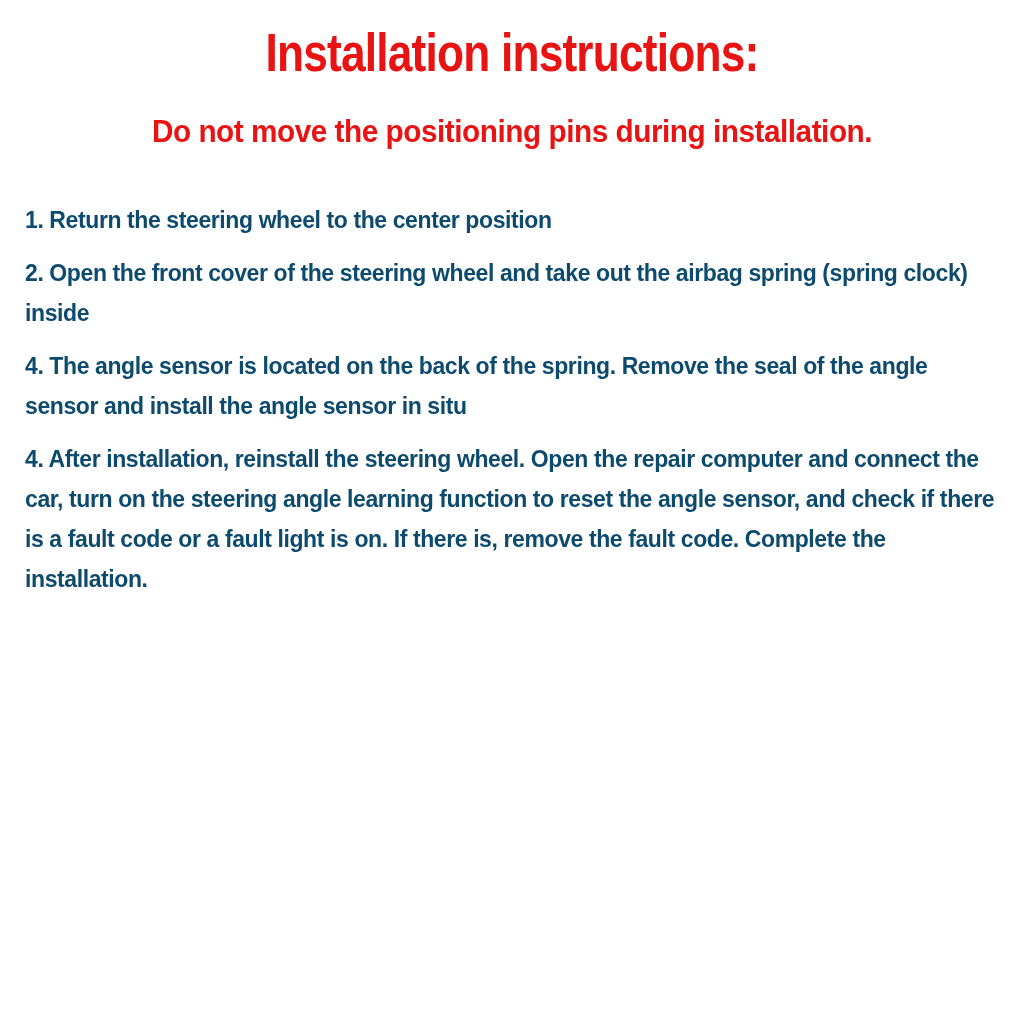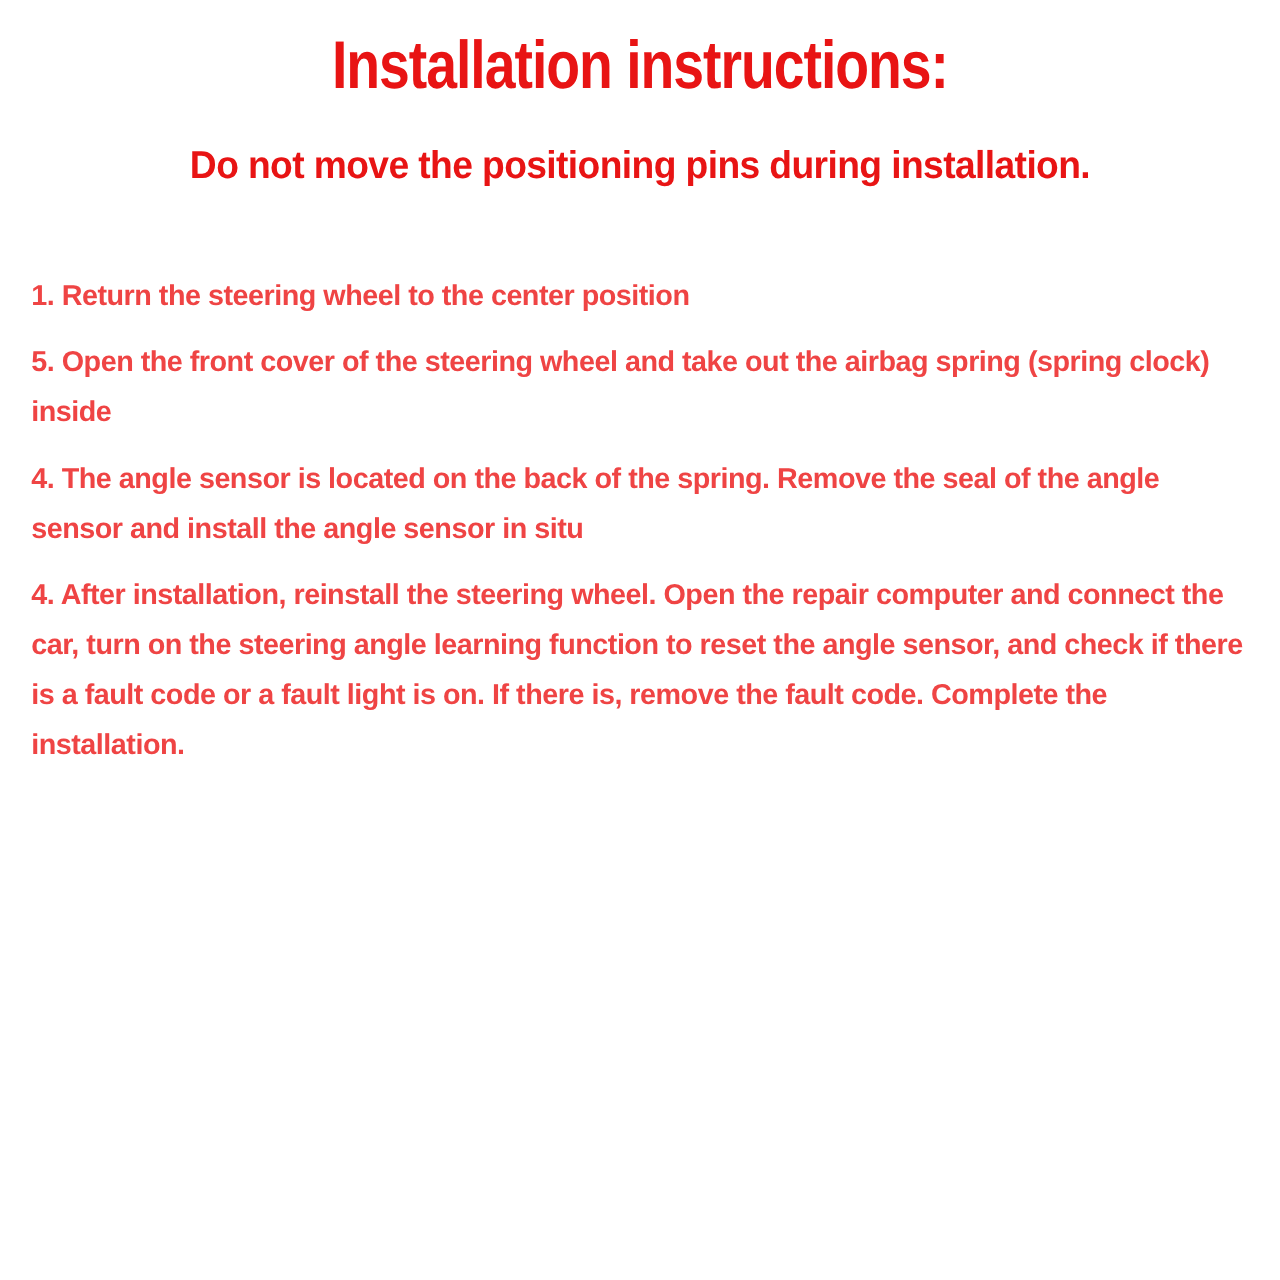--- a/index.html
+++ b/index.html
@@ -32,37 +32,37 @@
     font-size: 31px;
     font-weight: bold;
     text-align: center;
     margin-top: 32px;
     letter-spacing: -0.5px;
     transform: scaleX(0.96);
     transform-origin: 50% 50%;
     white-space: nowrap;
   }
   .body-text {
-    margin-top: 66px;
+    margin-top: 50px;
     padding: 0 25px 0 25px;
-    color: #ef4444;
+    color: #0c4a6e;
   }
   .body-text p {
     font-size: 23px;
     font-weight: bold;
     line-height: 40px;
     letter-spacing: -0.4px;
     margin-bottom: 13px;
   }
 </style>
 </head>
 <body>
 
 <div class="page">
   <h1 class="title">Installation instructions:</h1>
   <h2 class="subtitle">Do not move the positioning pins during installation.</h2>
   <main class="body-text">
       <p>1. Return the steering wheel to the center position</p>
-      <p>5. Open the front cover of the steering wheel and take out the airbag spring (spring clock) inside</p>
+      <p>2. Open the front cover of the steering wheel and take out the airbag spring (spring clock) inside</p>
       <p>4. The angle sensor is located on the back of the spring. Remove the seal of the angle sensor and install the angle sensor in situ</p>
       <p>4. After installation, reinstall the steering wheel. Open the repair computer and connect the car, turn on the steering angle learning function to reset the angle sensor, and check if there is a fault code or a fault light is on. If there is, remove the fault code. Complete the installation.</p>
     </main>
 </div>
 
 </body></html>

